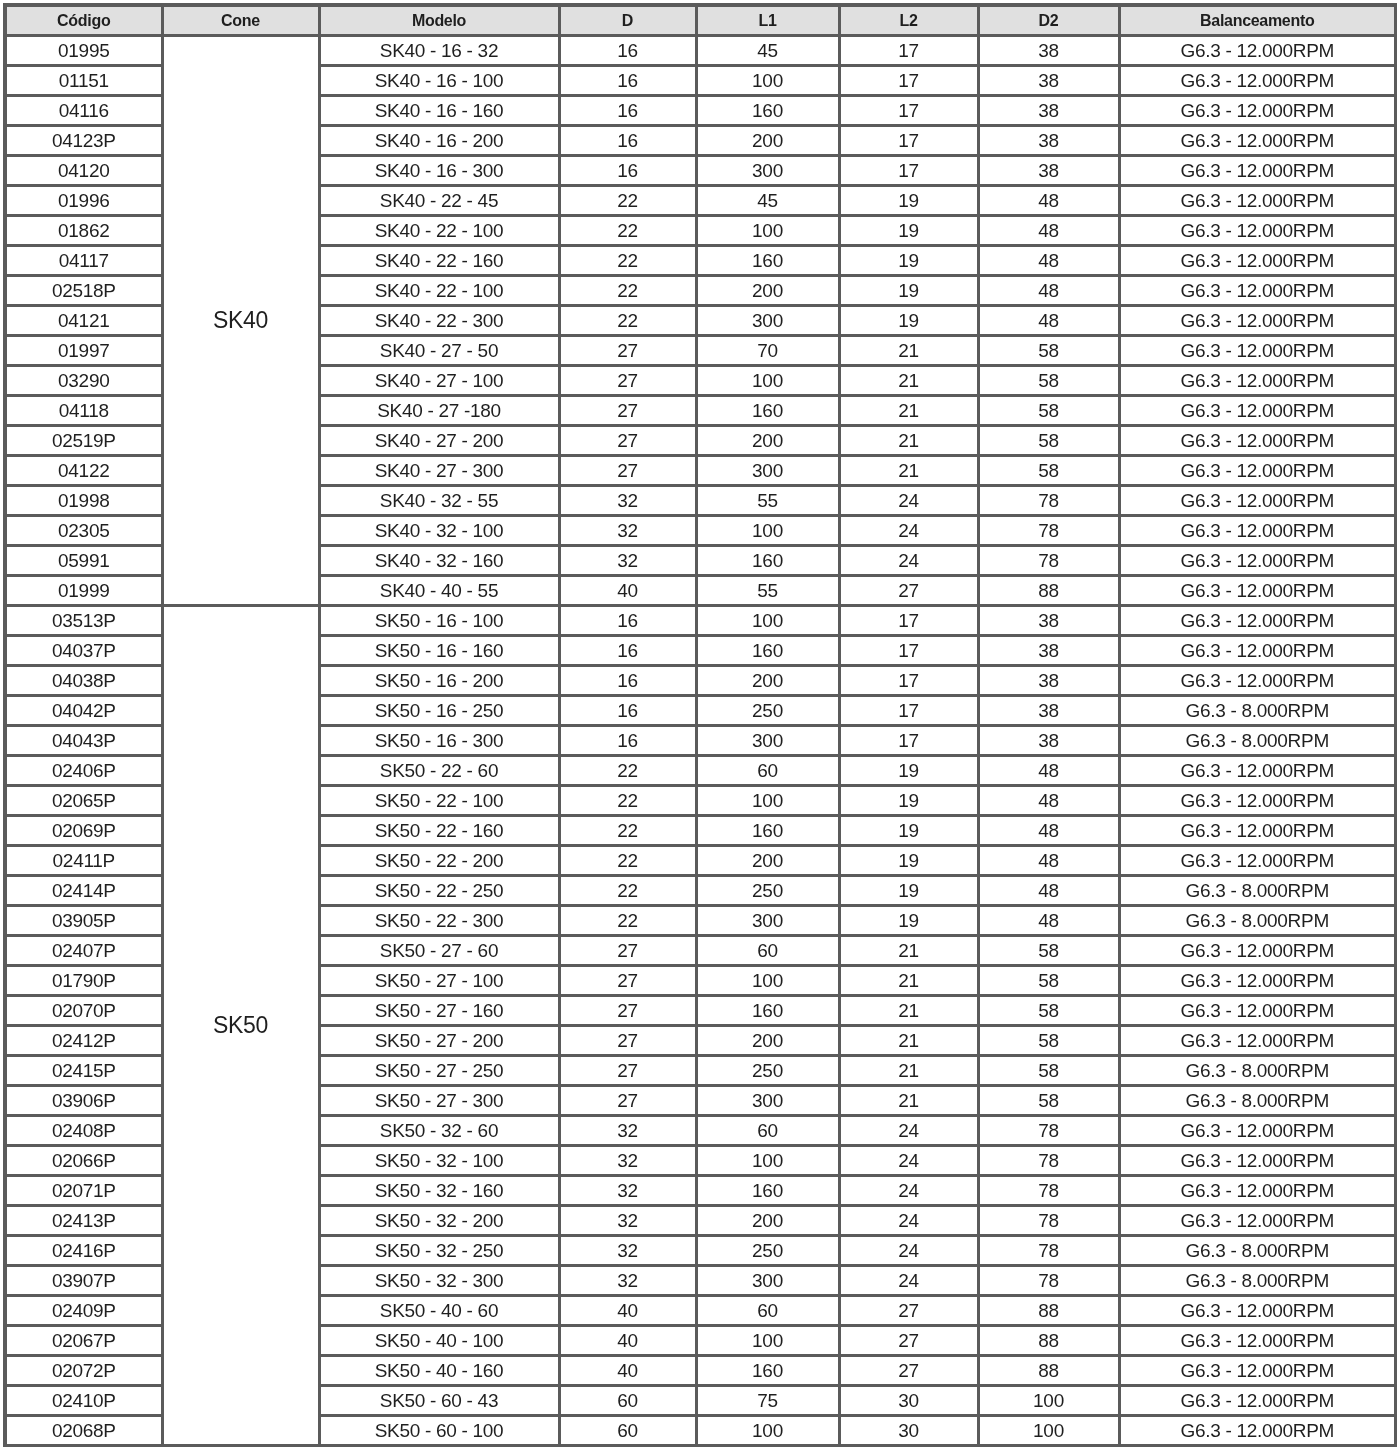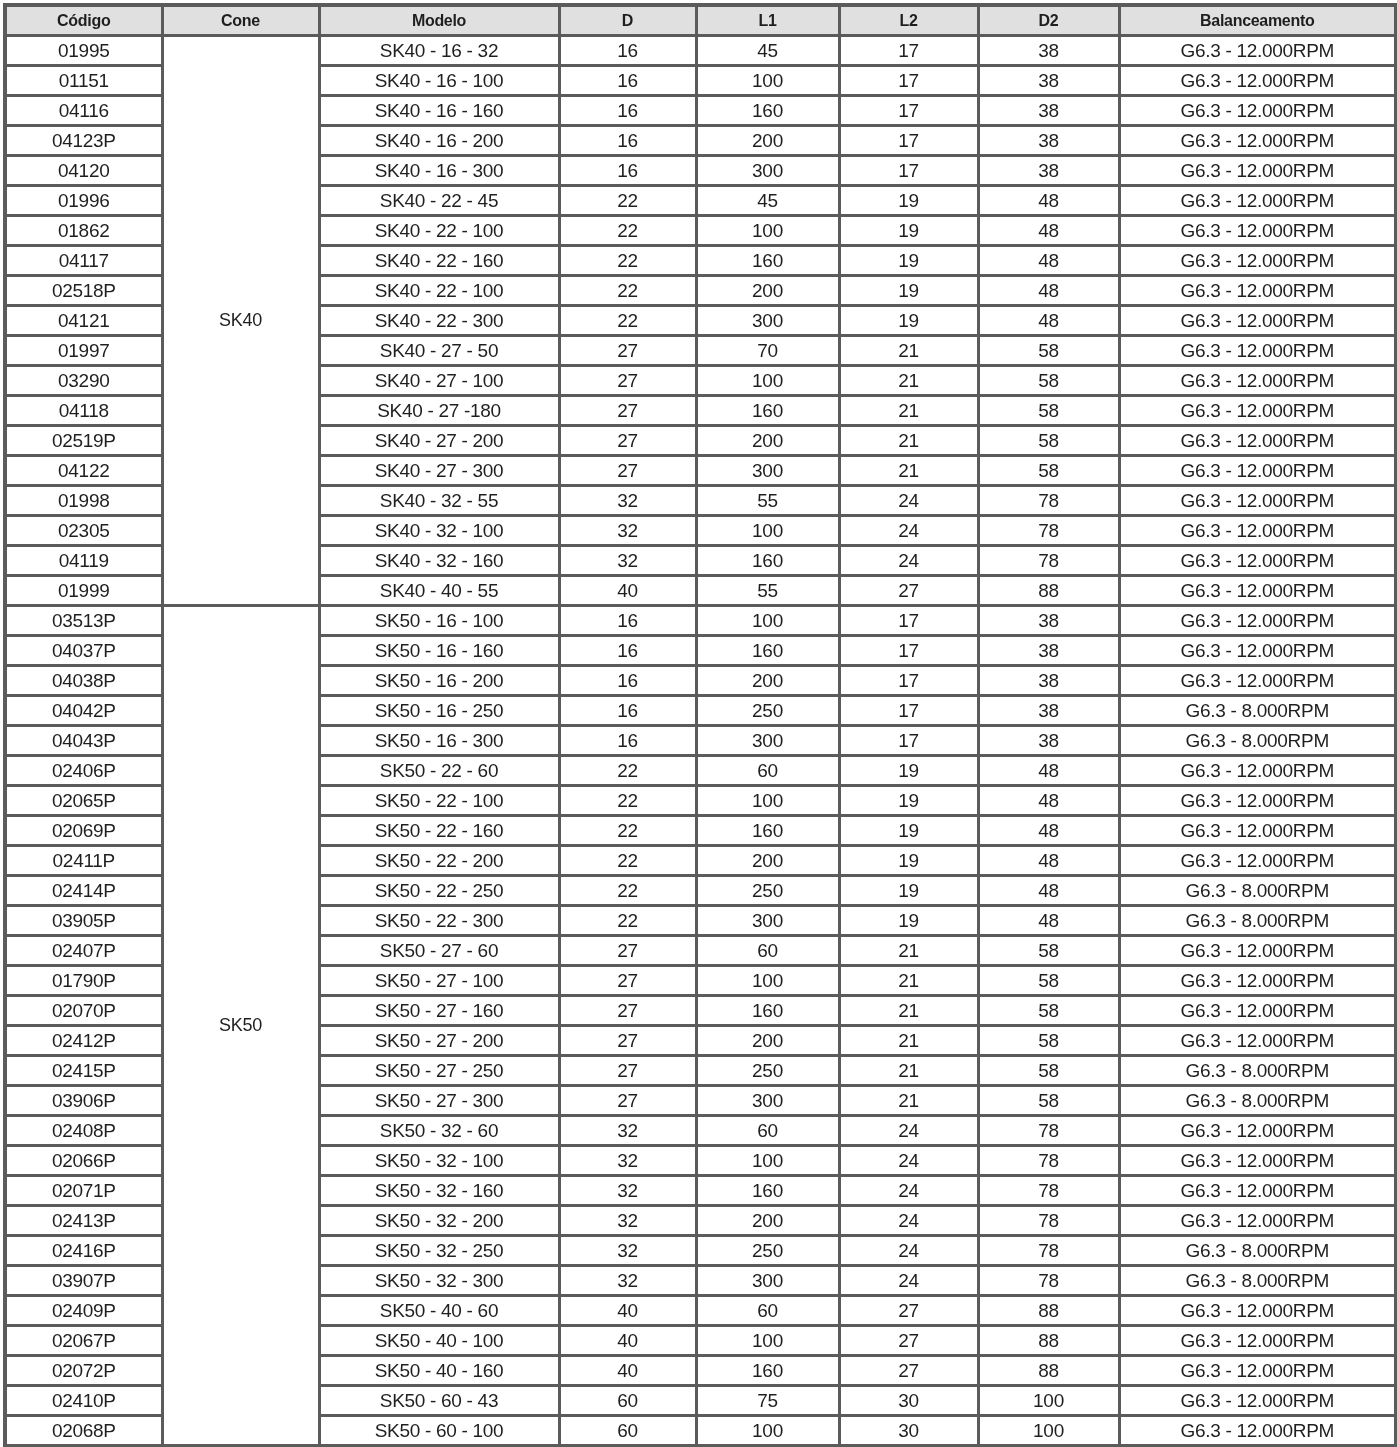--- a/index.html
+++ b/index.html
@@ -43,21 +43,21 @@
     letter-spacing:-0.3px;
     color:var(--text);
     background:var(--rowbg);
   }
   th{
     background:var(--headbg);
     font-weight:bold;
     font-size:16px;
   }
   td.cone{
-    font-size:18px;
+    font-size:23px;
   }
   col.c-codigo{width:157px;}
   col.c-cone{width:157px;}
   col.c-modelo{width:240px;}
   col.c-d{width:137px;}
   col.c-l1{width:143px;}
   col.c-l2{width:139px;}
   col.c-d2{width:141px;}
   col.c-bal{width:277px;}
 </style>
@@ -237,21 +237,21 @@
         <tr>
           <td>02305</td>
           <td>SK40 - 32 - 100</td>
           <td>32</td>
           <td>100</td>
           <td>24</td>
           <td>78</td>
           <td>G6.3 - 12.000RPM</td>
         </tr>
         <tr>
-          <td>04119</td>
+          <td>05991</td>
           <td>SK40 - 32 - 160</td>
           <td>32</td>
           <td>160</td>
           <td>24</td>
           <td>78</td>
           <td>G6.3 - 12.000RPM</td>
         </tr>
         <tr>
           <td>01999</td>
           <td>SK40 - 40 - 55</td>

